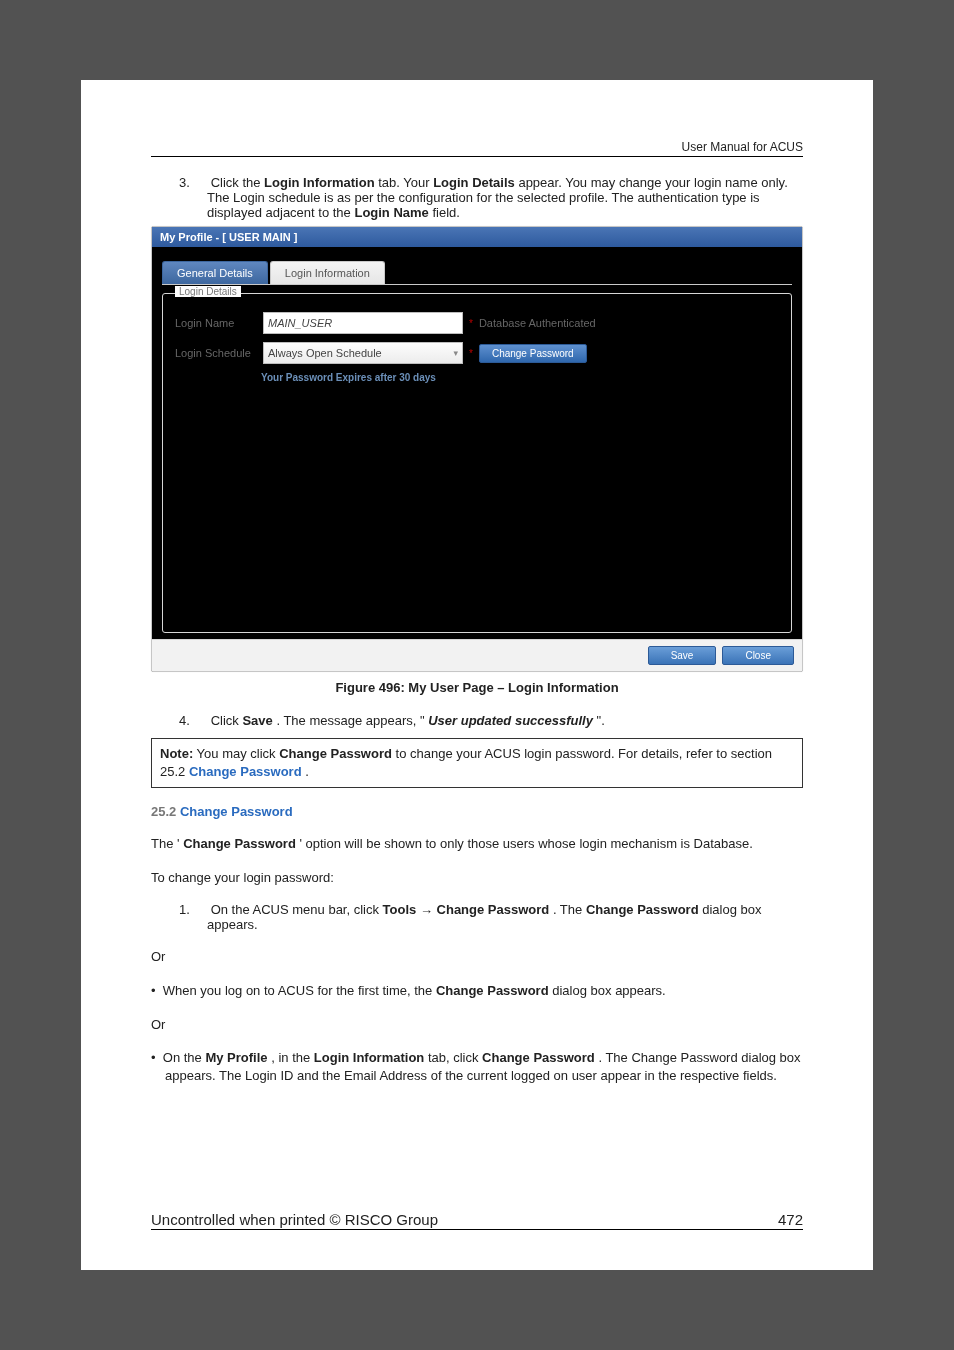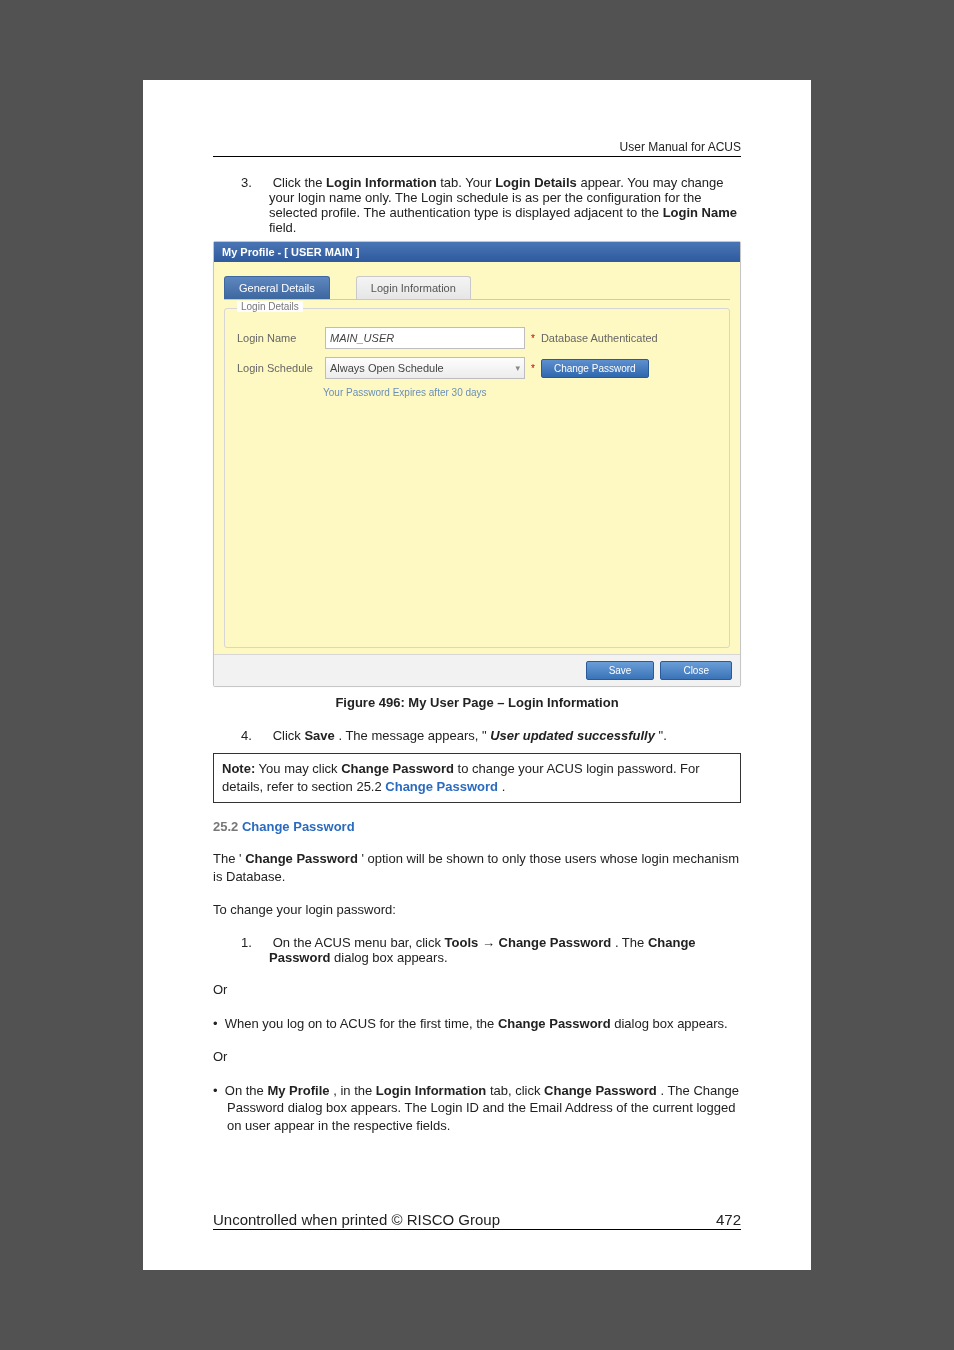--- a/index.html
+++ b/index.html
@@ -4,21 +4,21 @@
 <style>
   html, body {
     margin: 0;
     padding: 0;
     background: #525252;
     font-family: Arial, Helvetica, sans-serif;
     font-size: 13px;
     color: #222;
   }
   .page {
-    width: 668px;
+    width: 792px;
     min-height: 1190px;
     margin: 80px auto;
     background: #fff;
     padding: 60px 70px 44px 70px;
     box-sizing: border-box;
     position: relative;
   }
   .header-line {
     border-top: 1px solid #000;
     margin-top: 2px;
@@ -36,38 +36,37 @@
     display: inline-block;
     width: 18px;
     margin-left: -28px;
     margin-right: 10px;
   }
   .screenshot-wrap {
     border: 1px solid #c6c6c6;
     border-radius: 2px;
     margin: 4px 0 8px 0;
     padding: 0;
-    background: #fef9c3;
+    background: #000000;
     box-shadow: 0 0 2px rgba(0,0,0,0.05);
   }
   .titlebar {
     background: linear-gradient(#4a75b5, #2e5a9e);
     color: #fff;
     font-size: 11px;
     padding: 4px 8px;
     font-weight: bold;
   }
   .inner-pad {
     padding: 14px 10px 6px 10px;
   }
   .tabstrip {
     display: flex;
     border-bottom: 1px solid #c9c9c9;
     font-size: 11px;
-    gap: 24px;
   }
   .tab {
     padding: 5px 14px;
     border: 1px solid #c9c9c9;
     border-bottom: none;
     margin-right: 2px;
     background: linear-gradient(#f4f4f4, #e6e6e6);
     color: #555;
     border-top-left-radius: 3px;
     border-top-right-radius: 3px;
@@ -148,20 +147,21 @@
     padding: 3px 12px;
     border-radius: 2px;
     border: 1px solid #2c5a97;
     text-align: center;
   }
   .hint {
     font-size: 10px;
     color: #6b8fb8;
     margin-left: 88px;
     margin-top: 2px;
+    font-weight: bold;
   }
   .sfooter {
     display: flex;
     justify-content: flex-end;
     gap: 6px;
     padding: 6px 8px;
     background: #f2f2f2;
     border-top: 1px solid #d6d6d6;
   }
   .fbtn {

